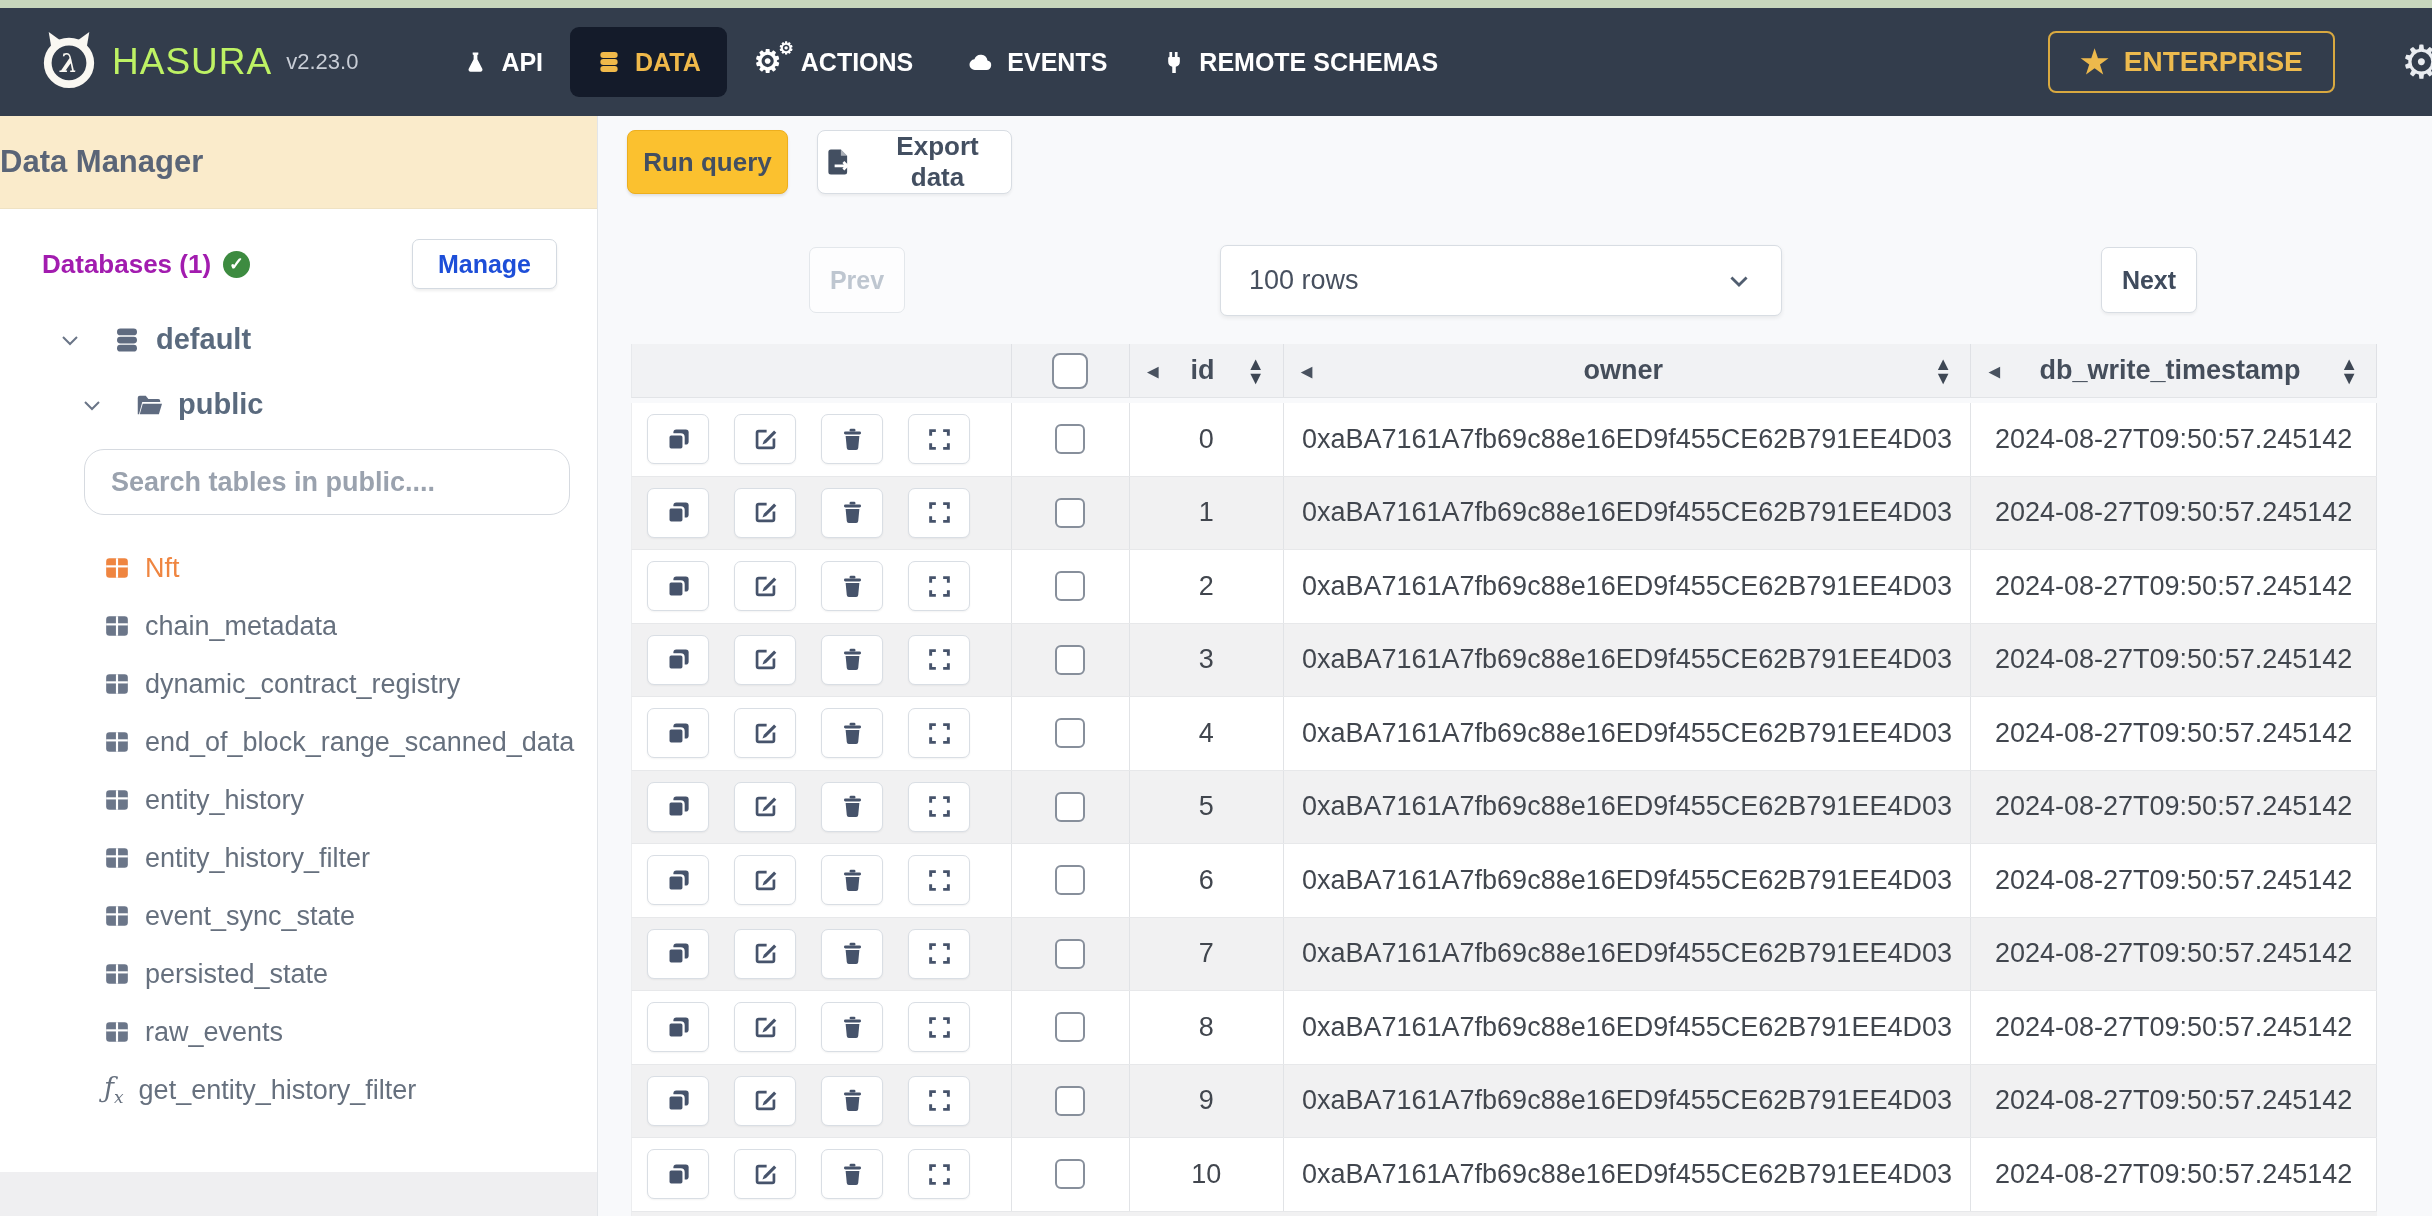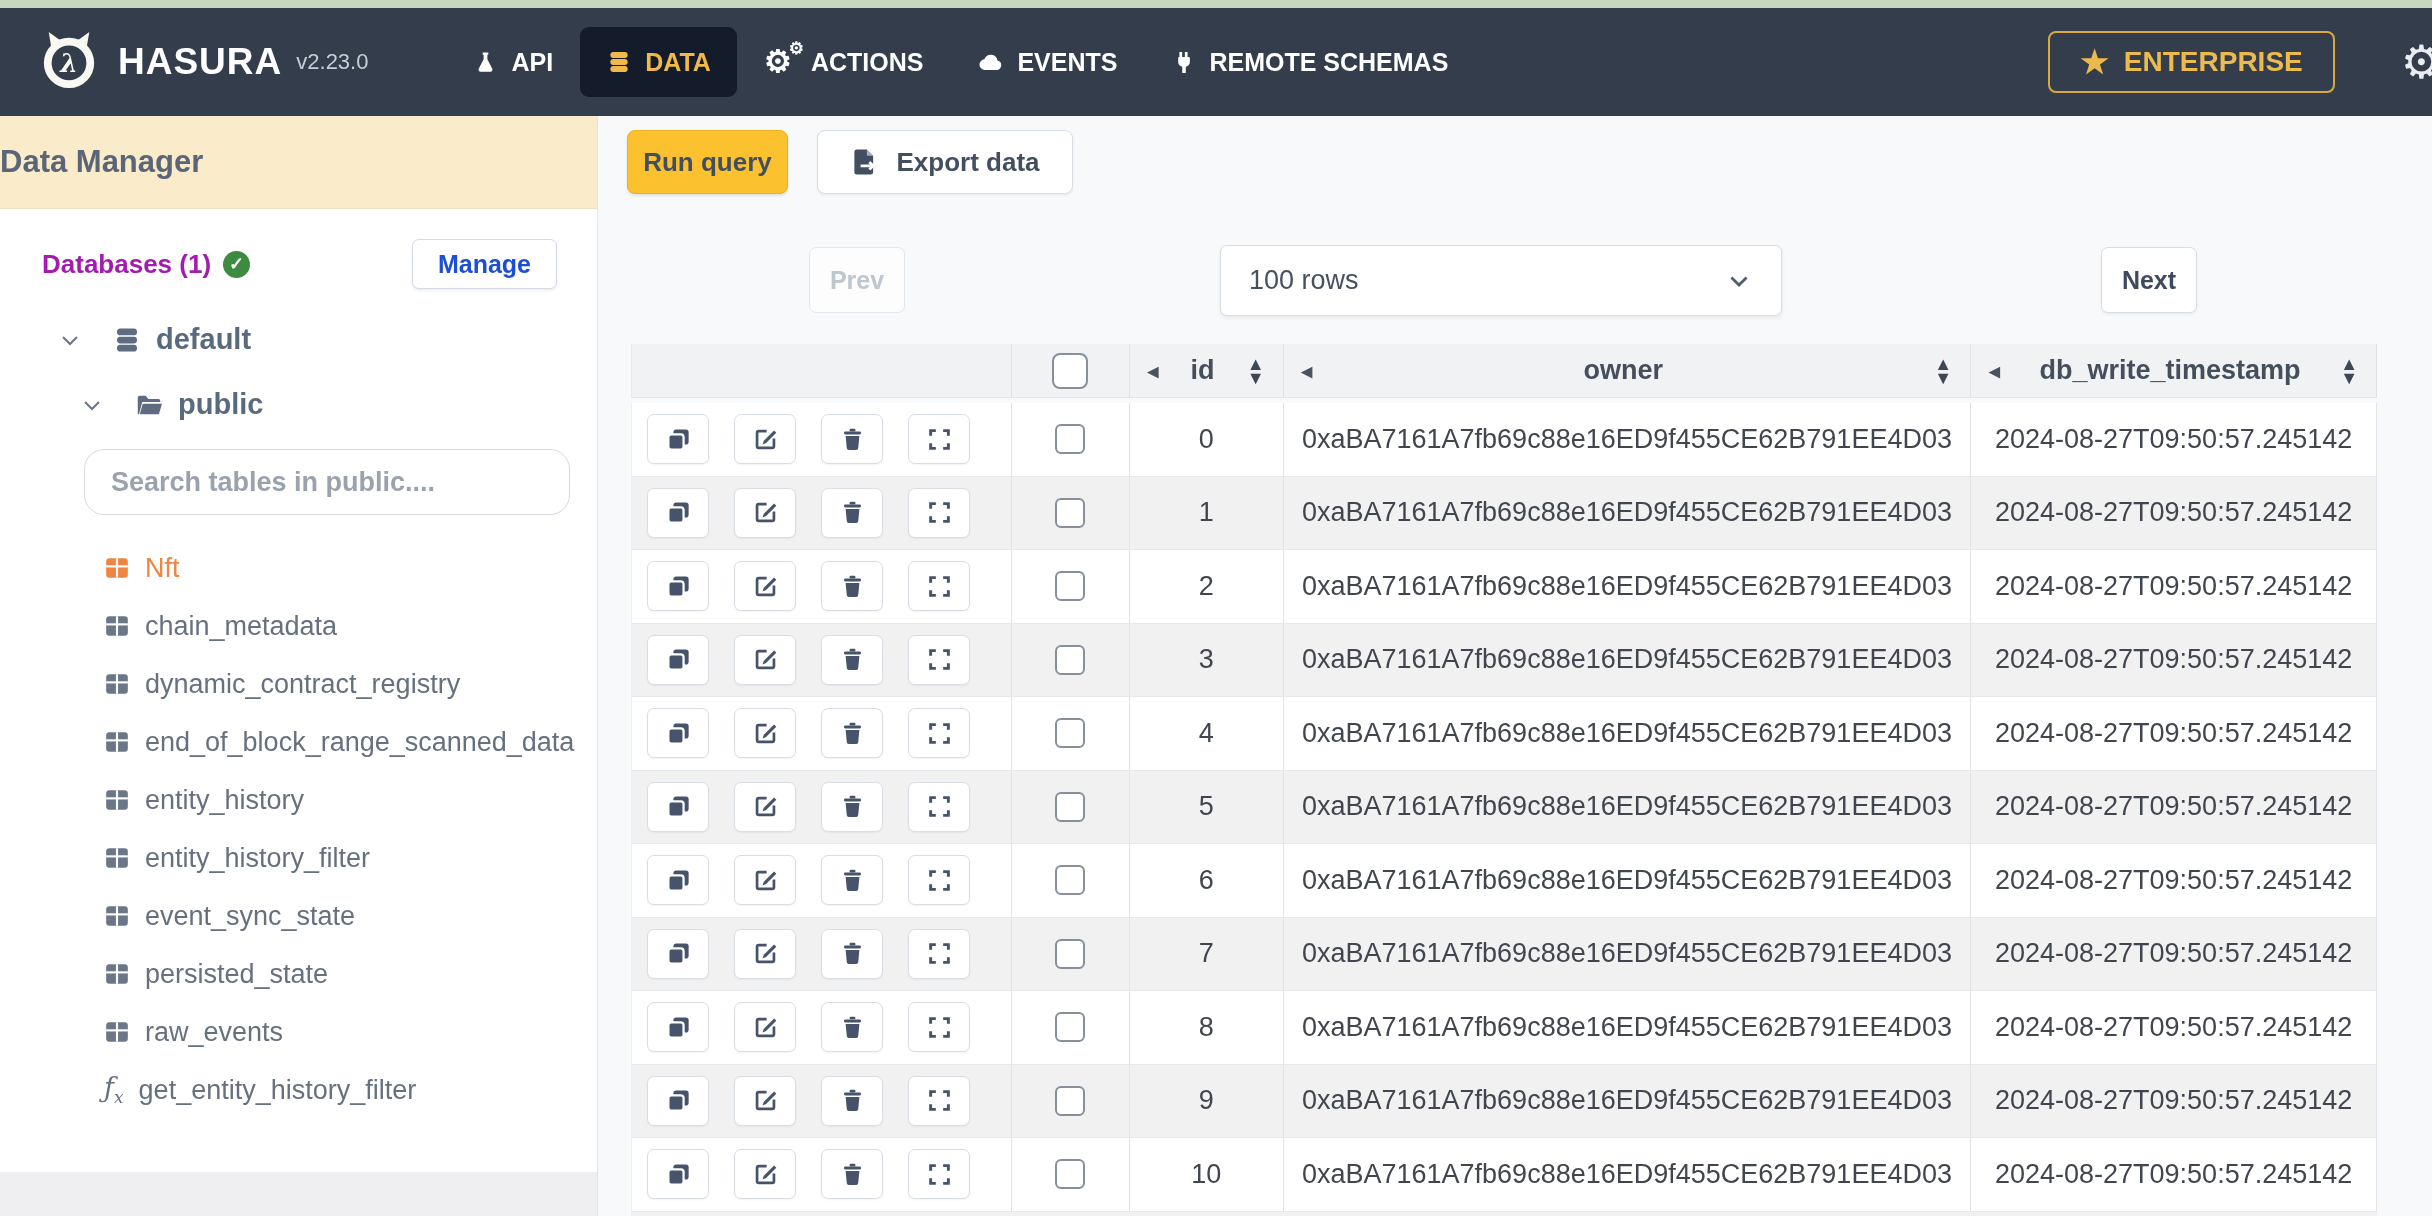--- a/index.html
+++ b/index.html
@@ -5,21 +5,21 @@
   html,body{margin:0;padding:0}
   body{
     width:2432px;height:1216px;overflow:hidden;position:relative;
     font-family:"Liberation Sans",sans-serif;background:#F8F9FB;
     -webkit-font-smoothing:antialiased;
   }
   
   .topstrip{height:8px;background:#C7D6BC}
   .navbar{height:108px;background:#333D4C;display:flex;align-items:center;color:#fff;position:relative}
   .brand{display:flex;align-items:center;margin-left:40px}
-  .brand-name{font-size:37px;font-weight:bold;letter-spacing:1px;margin-left:20px;color:#ffffff}
+  .brand-name{font-size:37px;font-weight:normal;letter-spacing:1px;margin-left:14px;color:#bef264}
   .brand-version{font-size:22px;color:#C8CDD6;margin-left:14px;}
   .nav-items{display:flex;margin-left:78px}
   .nav-item{display:flex;align-items:center;gap:13px;font-size:25px;font-weight:bold;
     padding:0 27px;height:70px;border-radius:9px;cursor:pointer;white-space:nowrap}
   .nav-item svg{display:block}
   .nav-item.active{background:#141B2A;color:#F0B94A;padding:0 26px}
   .gears{position:relative;display:inline-block;width:34px;height:36px}
   .gears .g1{font-size:31px;line-height:36px}
   .gears .g2{position:absolute;top:-6px;right:-6px;font-size:17px}
   .nav-right{margin-left:auto;display:flex;align-items:center}
@@ -57,21 +57,21 @@
   .table-item.selected .t-icon{color:#EF8540}
   .fx{font-style:italic;font-family:"DejaVu Serif",serif;font-size:27px;color:#66707E;line-height:1}
   .fx sub{font-size:17px}
   .sidebar-footer{position:absolute;left:0;right:0;bottom:0;height:44px;background:#EFEFF1}
   
   .main{position:absolute;left:599px;top:116px;right:0;bottom:0;background:#F8F9FB;overflow:hidden}
   .toolbar{display:flex;gap:29px;margin:14px 0 0 28px}
   .btn{height:64px;border-radius:8px;font-size:26px;font-weight:bold;display:flex;align-items:center;
     justify-content:center;box-sizing:border-box;cursor:pointer;font-family:"Liberation Sans",sans-serif}
   .btn-run{width:161px;background:#FBC12F;border:1px solid #EDAF1E;color:#434F61;box-shadow:0 2px 3px rgba(0,0,0,.10)}
-  .btn-export{width:256px;background:#fff;border:1px solid #D8DDE3;color:#434F61;gap:16px;box-shadow:0 2px 3px rgba(0,0,0,.05)}
+  .btn-export{width:195px;background:#fff;border:1px solid #D8DDE3;color:#434F61;gap:16px;box-shadow:0 2px 3px rgba(0,0,0,.05)}
   .btn-export svg{display:block}
   .prev-btn{position:absolute;left:210px;top:131px;width:96px;height:66px;border-radius:7px;background:#FDFDFE;
     border:1px solid #E3E7EB;color:#BEC6D0;font-size:25px;font-weight:bold;display:flex;align-items:center;
     justify-content:center;box-sizing:border-box;font-family:"Liberation Sans",sans-serif}
   .rows-select{position:absolute;left:621px;top:129px;width:562px;height:71px;background:#fff;border:1px solid #D8DDE3;
     border-radius:7px;display:flex;align-items:center;padding:0 28px;font-size:27px;color:#47505F;
     box-sizing:border-box;box-shadow:0 2px 4px rgba(0,0,0,.07);cursor:pointer}
   .rows-select svg{margin-left:auto;display:block;color:#515E70}
   .next-btn{position:absolute;left:1502px;top:131px;width:96px;height:66px;border-radius:7px;background:#fff;
     border:1px solid #D8DDE3;color:#3F4B5D;font-size:25px;font-weight:bold;display:flex;align-items:center;

